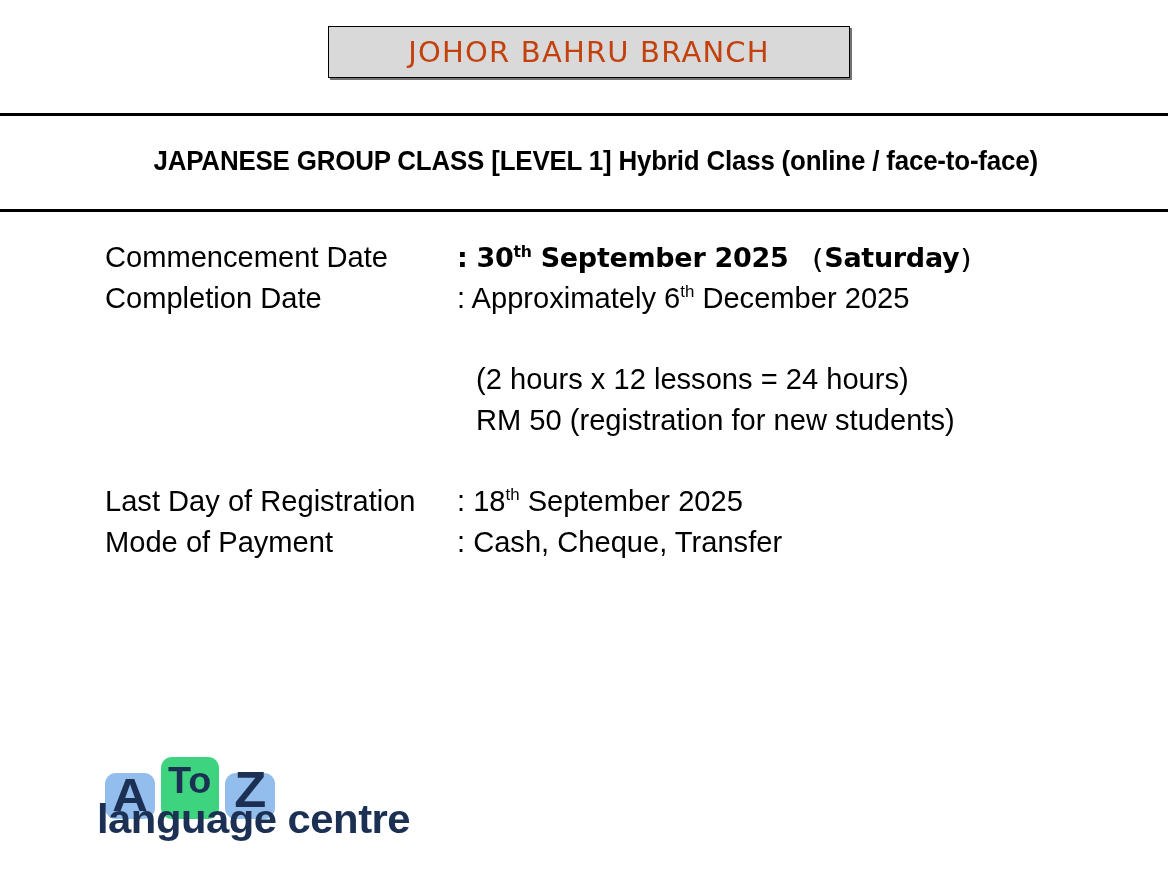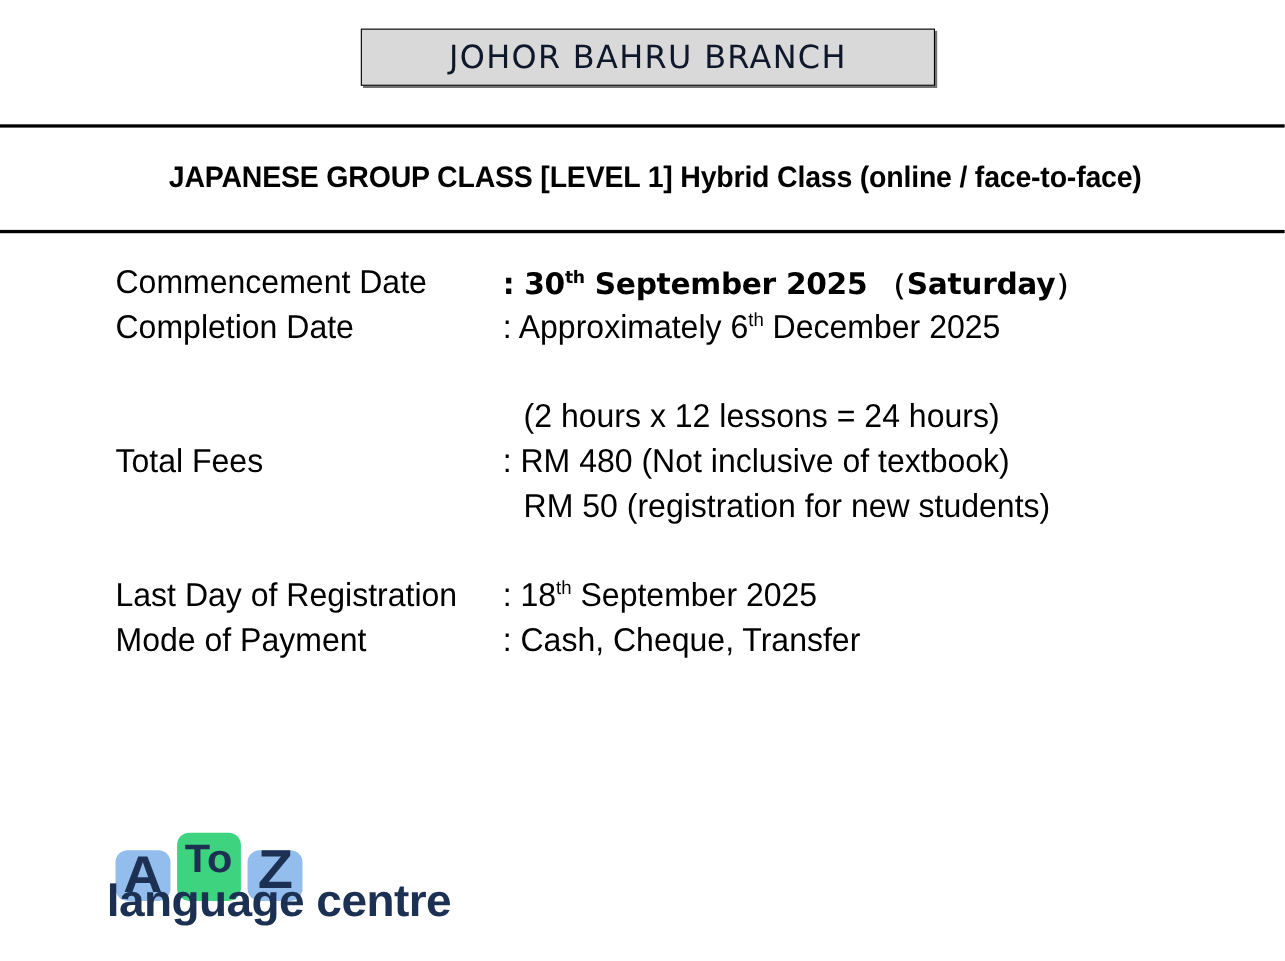--- a/index.html
+++ b/index.html
@@ -35,21 +35,21 @@
     box-shadow: 2px 2px 0 0 rgba(0,0,0,0.55);
     display: flex;
     align-items: center;
     justify-content: center;
   }
   .branch-text {
     font-family: "DejaVu Sans", sans-serif;
     font-size: 29px;
     font-weight: 400;
     letter-spacing: 1.2px;
-    color: #0f172a;
+    color: #c2410c;
     white-space: nowrap;
   }
 
   
   .rule {
     position: absolute;
     left: 0;
     width: 1168px;
     height: 3px;
     background: #000000;
@@ -241,24 +241,20 @@
 
 
 
   <div class="spacer-md"></div>
 
 
   <div class="row">
     <span class="value indent2">(2 hours x 12 lessons = 24 hours)</span>
   </div>
 
-  <div class="row">
-    <span class="label">Total Fees</span>
-    <span class="value">: RM 480 (Not inclusive of textbook)</span>
-  </div>
 
   <div class="row">
     <span class="value indent2">RM 50 (registration for new students)</span>
   </div>
 
   <div class="spacer-md"></div>
 
   <div class="row">
     <span class="label">Last Day of Registration</span>
     <span class="value"><span>: 18</span><sup>th</sup><span> September 2025</span></span>

